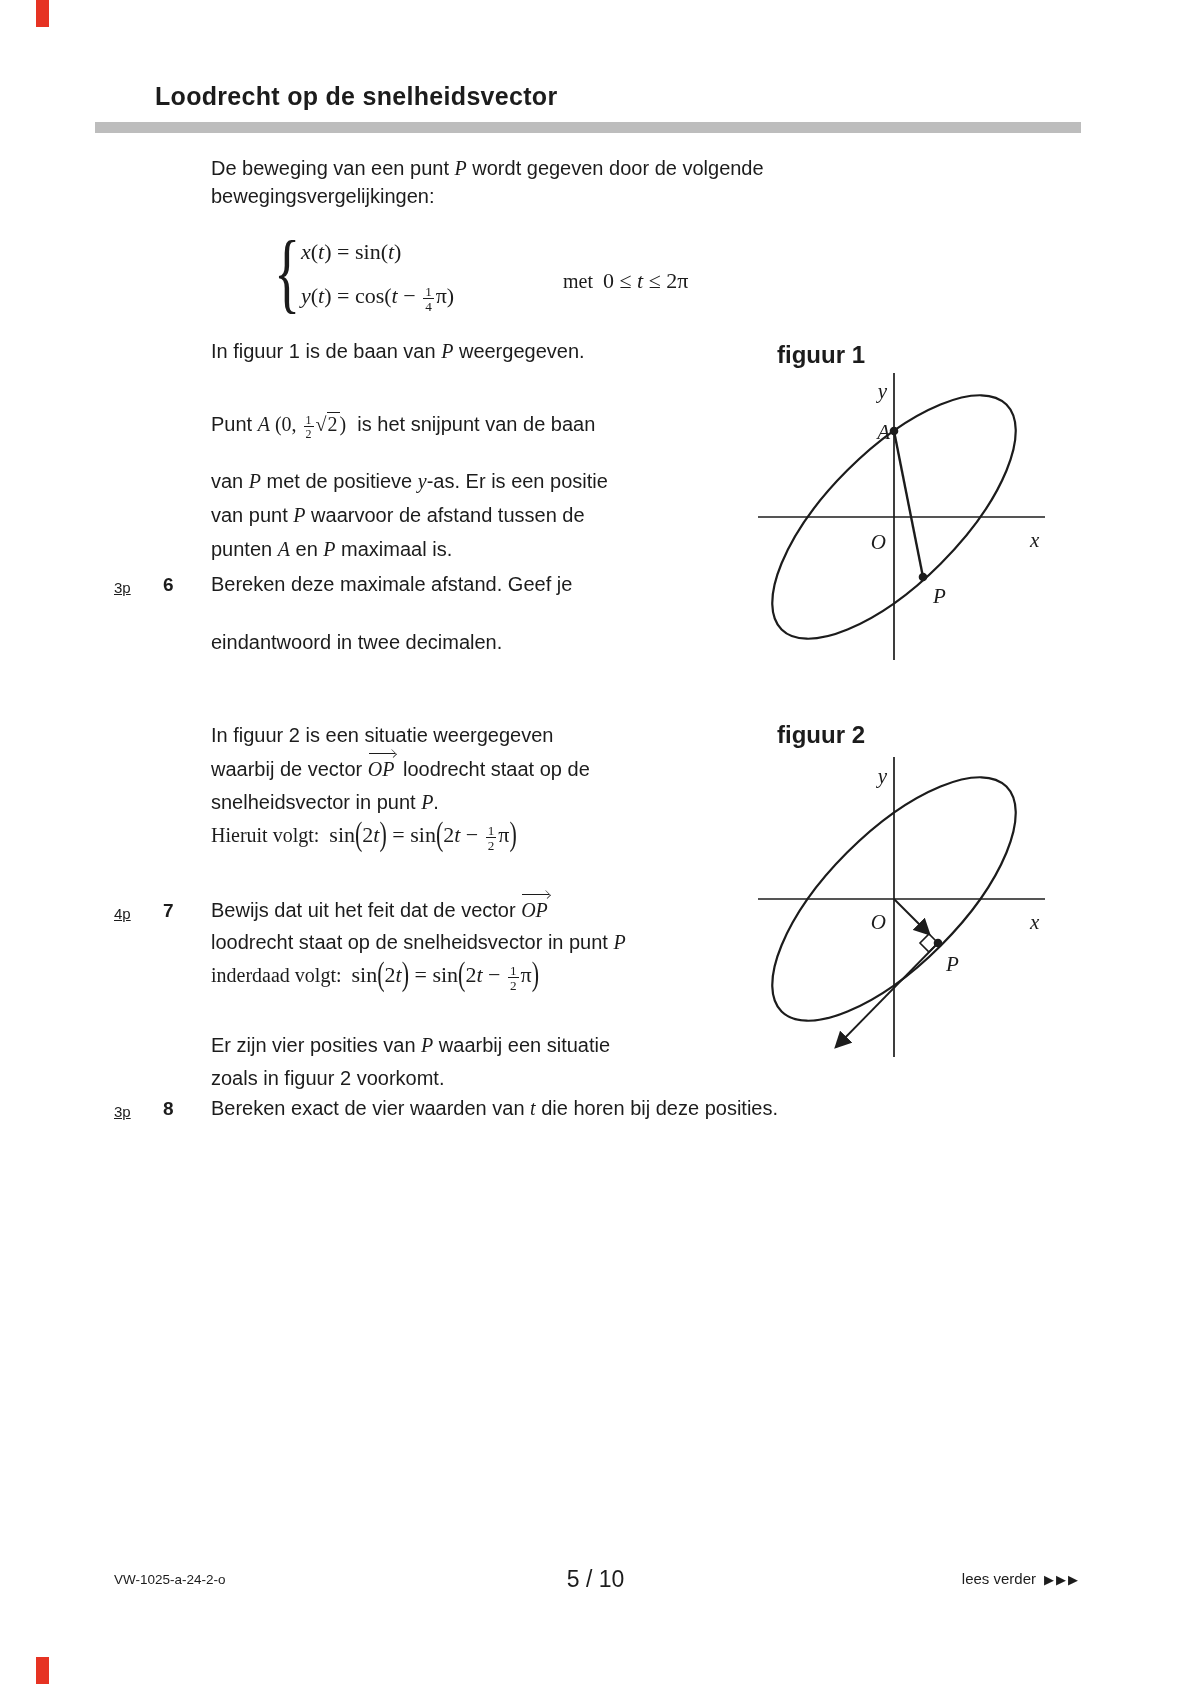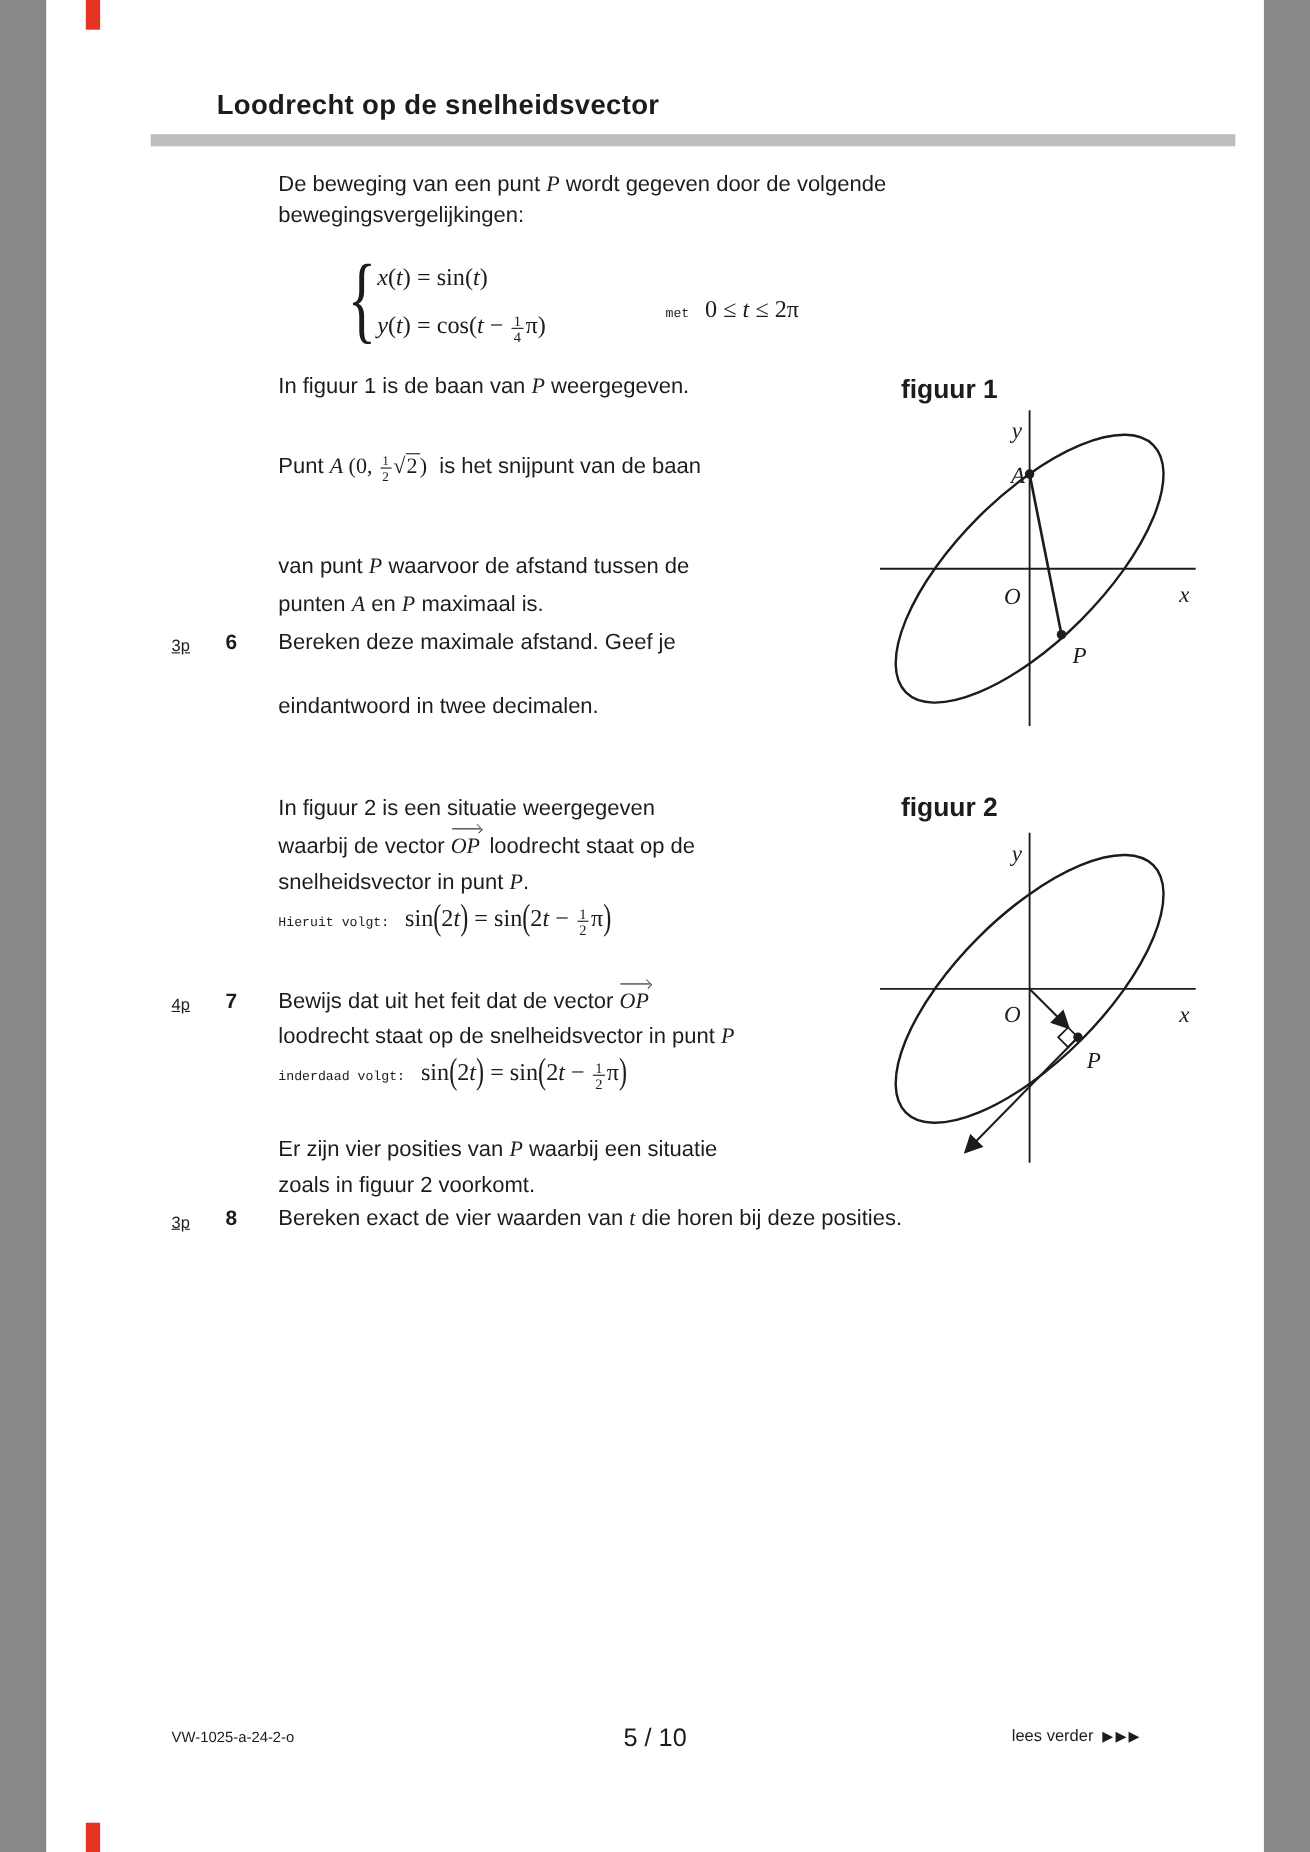--- a/index.html
+++ b/index.html
@@ -1,32 +1,32 @@
 <!DOCTYPE html>
 <html><head>
 <meta charset="utf-8">
 <style>
   html,body { margin:0; padding:0; background:#888; }
   .page {
-    position:relative; width:1107px; height:1684px; margin:0 auto;
+    position:relative; width:1191px; height:1684px; margin:0 auto;
     background:#ffffff; overflow:hidden;
     font-family:"Liberation Sans", sans-serif; color:#1c1c1c;
   }
   .redmark { position:absolute; left:36px; width:13px; height:27px; background:#e63323; }
   .redmark.top { top:0; }
   .redmark.bottom { top:1657px; }
 
   .header-title { position:absolute; left:155px; top:82px; font-size:25px; font-weight:bold; letter-spacing:.3px; }
   .divider { position:absolute; left:95px; top:122px; width:986px; height:11px; background:#bdbdbd; }
 
   .line { position:absolute; white-space:pre; font-size:20px; line-height:26px; }
   .math { font-family:"Liberation Serif", serif; font-size:22px; line-height:30px; }
   .it  { font-family:"Liberation Serif", serif; font-style:italic; }
   .rm  { font-family:"Liberation Serif", serif; }
-  .sf  { font-family:Liberation Mono, monospace; font-size:12px; }
+  .sf  { font-family:Liberation Serif, serif; font-size:20px; }
 
   .frac { display:inline-block; vertical-align:-0.62em; text-align:center; line-height:1.02; font-size:0.60em; margin:0 2px; font-family:"Liberation Serif", serif; font-style:normal; }
   .frac .fn { display:block; padding:0 2px 0; border-bottom:1.4px solid #1c1c1c; }
   .frac .fd { display:block; padding-top:1px; }
 
   .sqrt { font-family:"Liberation Serif", serif; white-space:nowrap; }
   .sqrt .rcd { border-top:1.6px solid #1c1c1c; padding:0 2px 0 1px; }
 
   .vec { position:relative; font-family:"Liberation Serif", serif; font-style:italic; margin-right:3px; }
   .vec::before { content:""; position:absolute; left:1px; right:-1px; top:-5px; border-top:1.7px solid #1c1c1c; }
@@ -70,20 +70,21 @@
 
   <div class="brace">{</div>
   <div class="line math" style="left:301px; top:237px;"><span class="it">x</span><span class="">(</span><span class="it">t</span><span class="">) = sin(</span><span class="it">t</span><span class="">)</span></div>
   <div class="line math" style="left:301px; top:281px;"><span class="it">y</span><span class="">(</span><span class="it">t</span><span class="">) = cos(</span><span class="it">t</span><span class=""> − </span><span class="frac"><span class="fn">1</span><span class="fd">4</span></span><span class="">π)</span></div>
   <div class="line math" style="left:563px; top:266px;"><span class="sf">met  </span><span class="">0 ≤ </span><span class="it">t</span><span class=""> ≤ 2π</span></div>
 
   <div class="line" style="left:211px; top:338px;"><span class="">In figuur 1 is de baan van </span><span class="it">P</span><span class=""> weergegeven.</span></div>
   <div class="caption" style="left:777px; top:341px;">figuur 1</div>
 
   <div class="line" style="left:211px; top:411px;"><span class="">Punt </span><span class="it">A</span><span class="rm"> (0, </span><span class="frac"><span class="fn">1</span><span class="fd">2</span></span><span class="sqrt"><span>√</span><span class="rcd">2</span></span><span class="rm">)</span><span class="">  is het snijpunt van de baan</span></div>
+  <div class="line" style="left:211px; top:468px;"><span class="">van </span><span class="it">P</span><span class=""> met de positieve </span><span class="it">y</span><span class="">-as. Er is een positie</span></div>
   <div class="line" style="left:211px; top:502px;"><span class="">van punt </span><span class="it">P</span><span class=""> waarvoor de afstand tussen de</span></div>
   <div class="line" style="left:211px; top:536px;"><span class="">punten </span><span class="it">A</span><span class=""> en </span><span class="it">P</span><span class=""> maximaal is.</span></div>
 
   <div class="line qpoints" style="left:114px; top:575px;">3p</div>
   <div class="line qnum" style="left:163px; top:572px;">6</div>
   <div class="line" style="left:211px; top:571px;">Bereken deze maximale afstand. Geef je</div>
   <div class="line" style="left:211px; top:605px;margin-top:24px;">eindantwoord in twee decimalen.</div>
 
   <svg class="figure" style="left:700px; top:365px;" width="370" height="305" viewBox="0 0 370 305">
     <defs>

